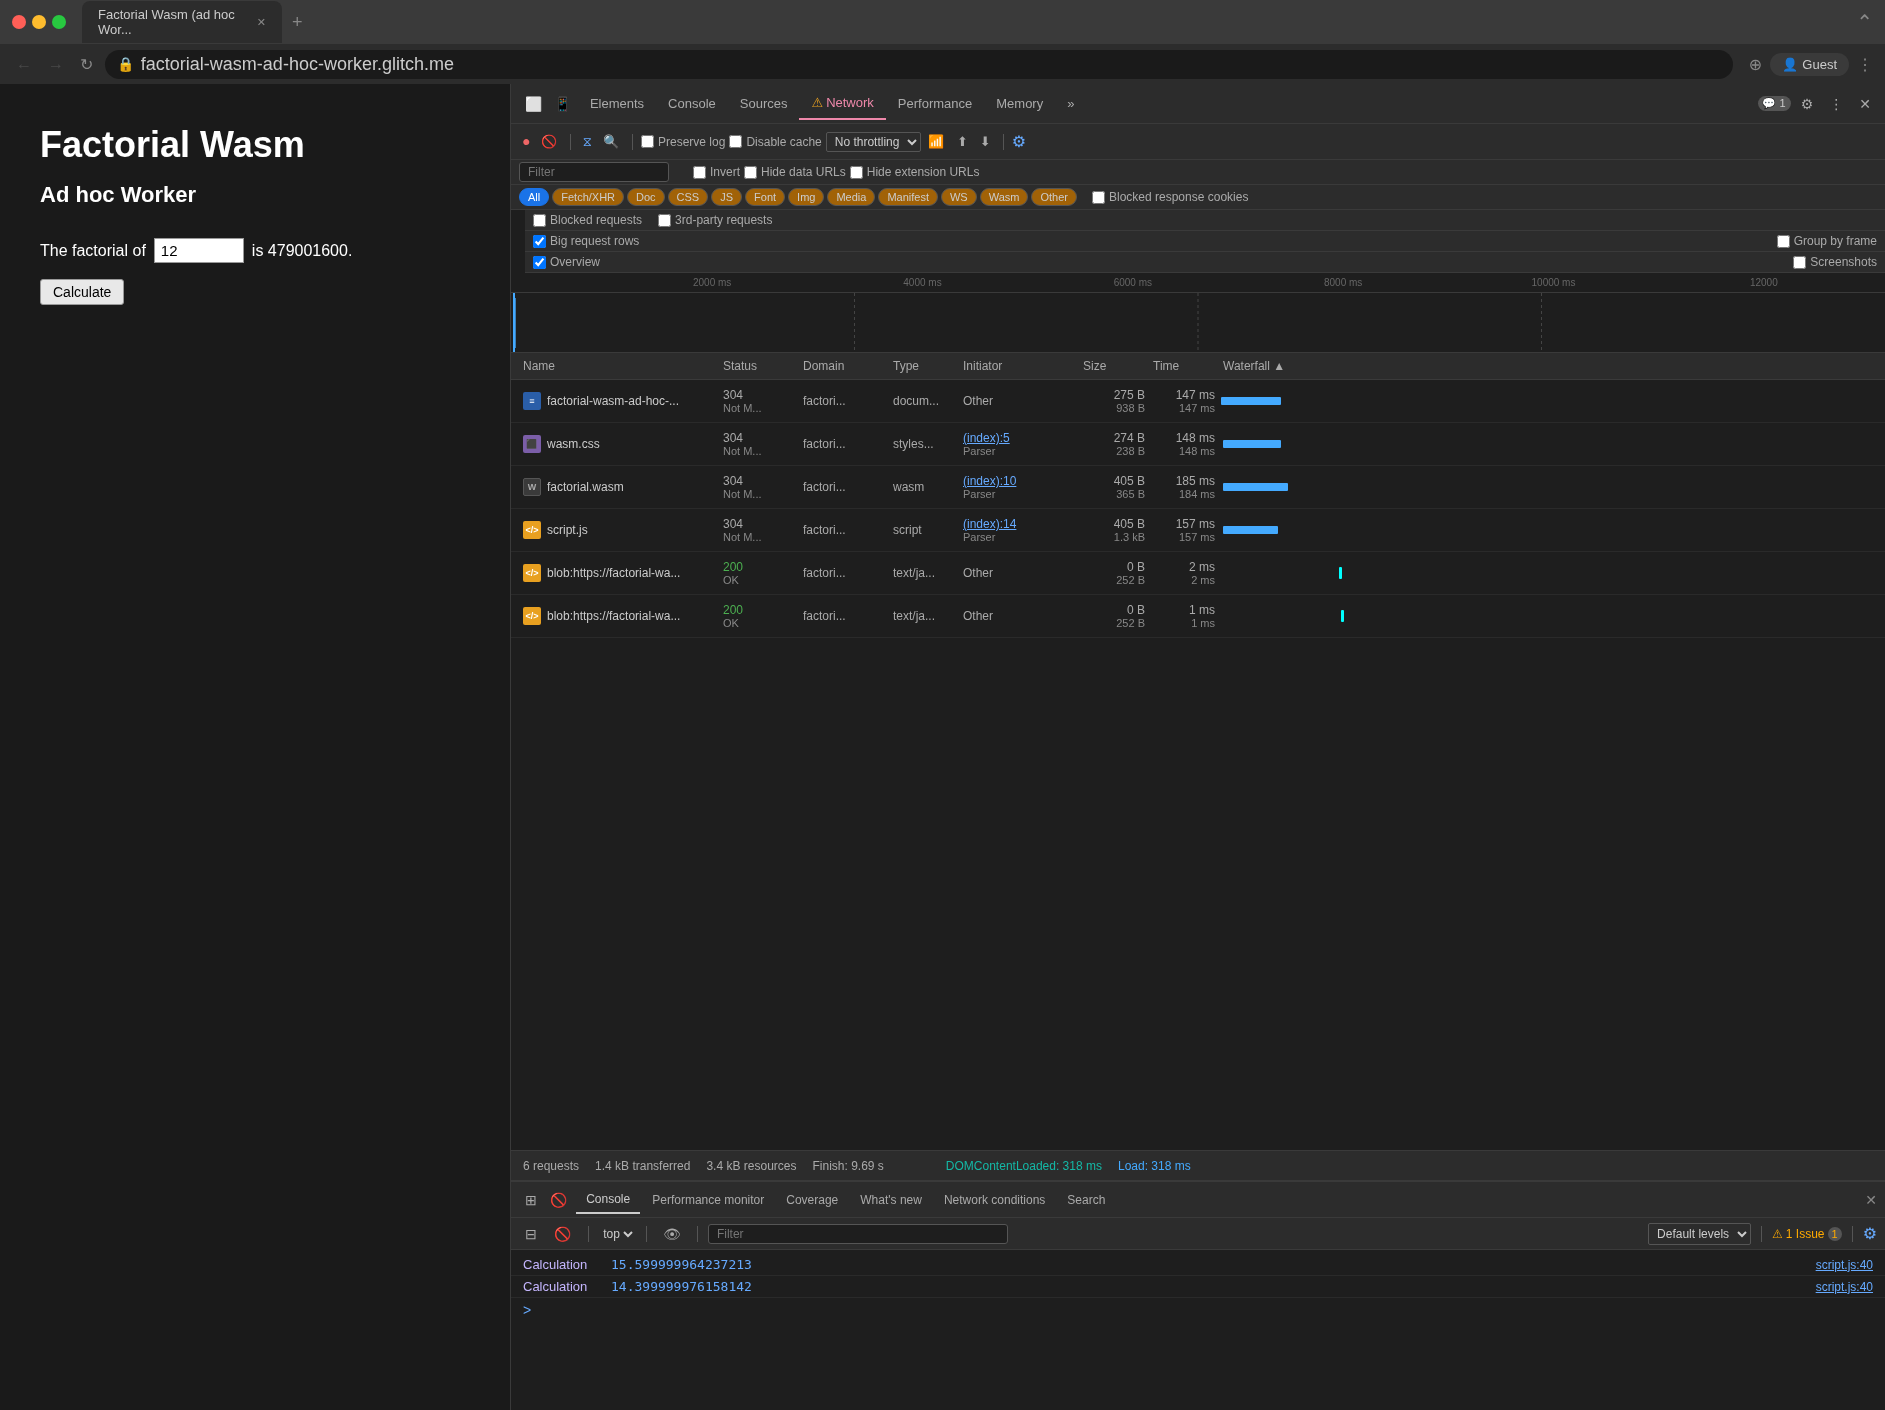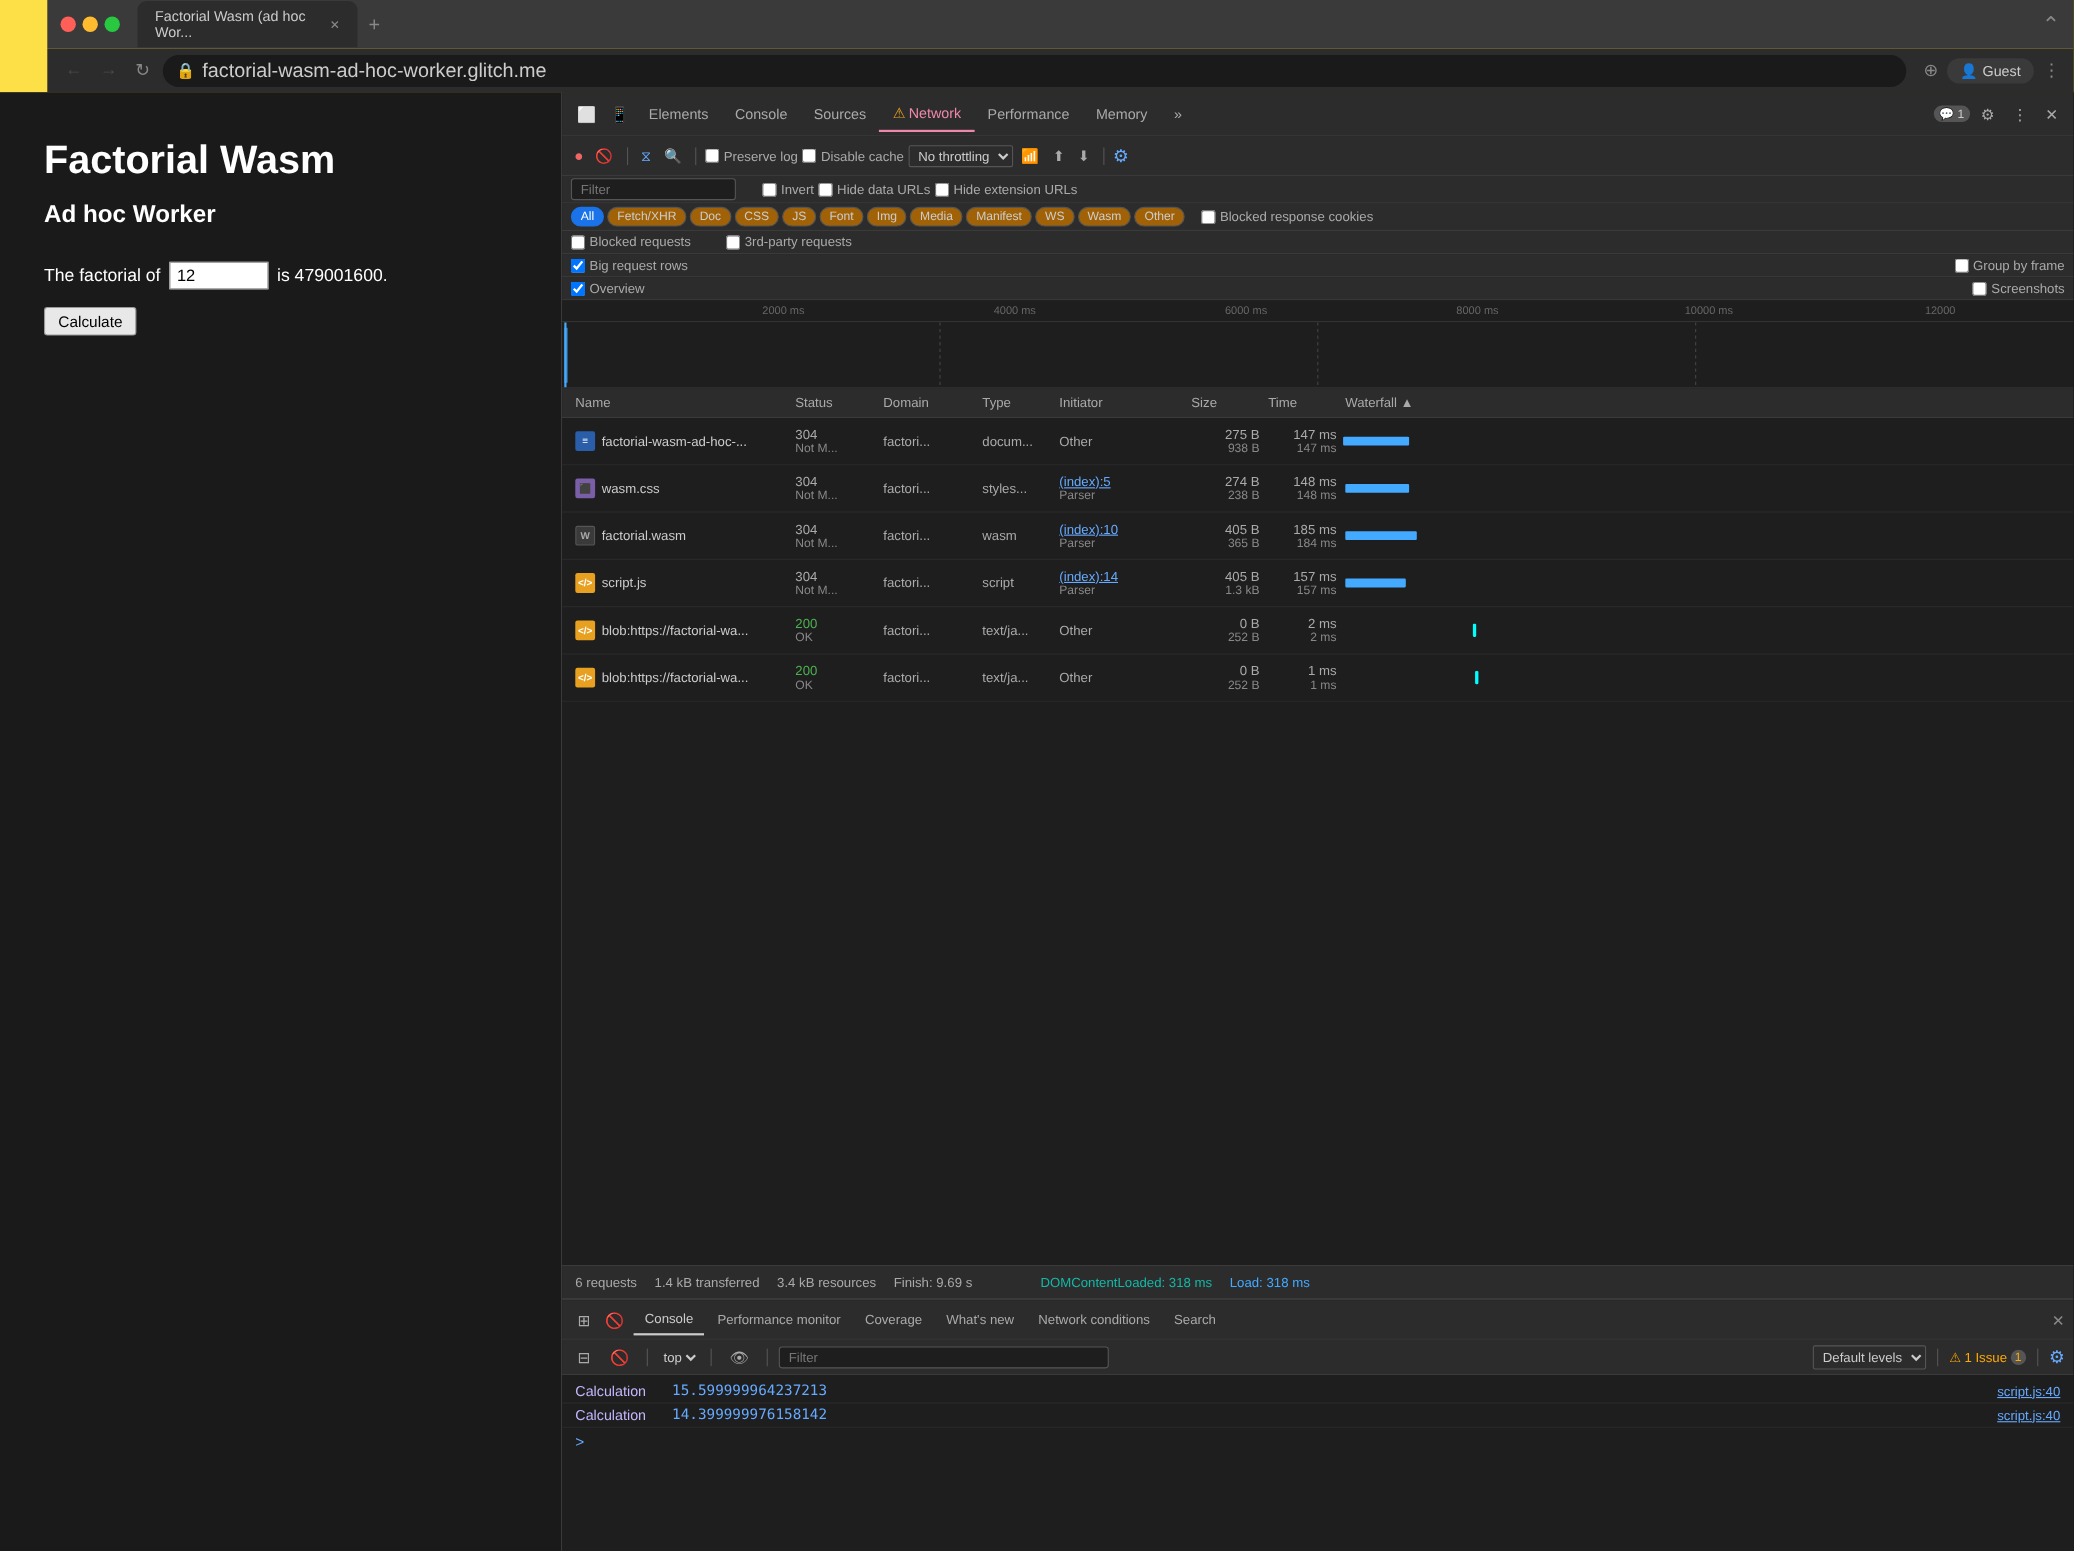--- a/index.html
+++ b/index.html
@@ -1,19 +1,19 @@
 <!DOCTYPE html>
 <html><head>
   <meta charset="utf-8">
   <style>
     * { box-sizing: border-box; margin: 0; padding: 0; }
     body { background: #1e1e1e; font-family: -apple-system, BlinkMacSystemFont, 'Segoe UI', sans-serif; width: 1885px; height: 1410px; overflow: hidden; }
 
     
-    .browser-chrome { background: #fde047; width: 100%; padding-left: 43px; }
+    .browser-chrome { background: #7dd3fc; width: 100%; }
     .title-bar { display: flex; align-items: center; padding: 8px 12px; gap: 8px; background: #3a3a3a; height: 44px; }
     .traffic-lights { display: flex; gap: 6px; align-items: center; }
     .traffic-light { width: 14px; height: 14px; border-radius: 50%; cursor: pointer; }
     .tl-red { background: #ff5f57; }
     .tl-yellow { background: #febc2e; }
     .tl-green { background: #28c840; }
     .tab-bar { display: flex; align-items: center; margin-left: 8px; flex: 1; }
     .tab { background: #2c2c2c; color: #ccc; padding: 6px 16px; border-radius: 8px 8px 0 0; font-size: 13px; display: flex; align-items: center; gap: 6px; max-width: 200px; }
     .tab-close { color: #888; font-size: 11px; cursor: pointer; }
     .new-tab-btn { color: #888; font-size: 18px; margin-left: 4px; cursor: pointer; padding: 2px 6px; }
@@ -58,21 +58,21 @@
     .checkbox-label { display: flex; align-items: center; gap: 4px; color: #aaa; font-size: 12px; cursor: pointer; white-space: nowrap; }
     .checkbox-label input { cursor: pointer; }
     .throttle-select { background: #2c2c2c; color: #ccc; border: 1px solid #555; padding: 1px 4px; font-size: 12px; border-radius: 2px; }
 
     
     .filter-bar { display: flex; align-items: center; background: #2c2c2c; border-bottom: 1px solid #3a3a3a; padding: 2px 8px; gap: 4px; }
     .filter-tag { background: #a16207; color: #ccc; font-size: 11px; padding: 2px 8px; border-radius: 10px; cursor: pointer; border: 1px solid #555; }
     .filter-tag.active { background: #1a73e8; color: white; border-color: #1a73e8; }
 
     
-    .options-bar { display: flex; align-items: center; background: #2c2c2c; border-bottom: 1px solid #3a3a3a; padding: 3px 8px; gap: 32px; }
+    .options-bar { display: flex; align-items: center; background: #2c2c2c; border-bottom: 1px solid #3a3a3a; padding: 3px 8px; gap: 16px; margin-left: 14px; }
 
     
     .timeline-area { background: #1e1e1e; height: 80px; border-bottom: 1px solid #3a3a3a; position: relative; overflow: hidden; }
     .timeline-header { display: flex; align-items: center; height: 20px; border-bottom: 1px solid #3a3a3a; padding: 0 8px; }
     .timeline-tick { color: #666; font-size: 10px; flex: 1; text-align: center; }
 
     
     .network-table { flex: 1; overflow-y: auto; background: #1e1e1e; }
     .table-header { display: flex; align-items: center; background: #2c2c2c; border-bottom: 1px solid #3a3a3a; padding: 4px 8px; position: sticky; top: 0; z-index: 10; }
     .th { color: #aaa; font-size: 12px; padding: 2px 4px; }

